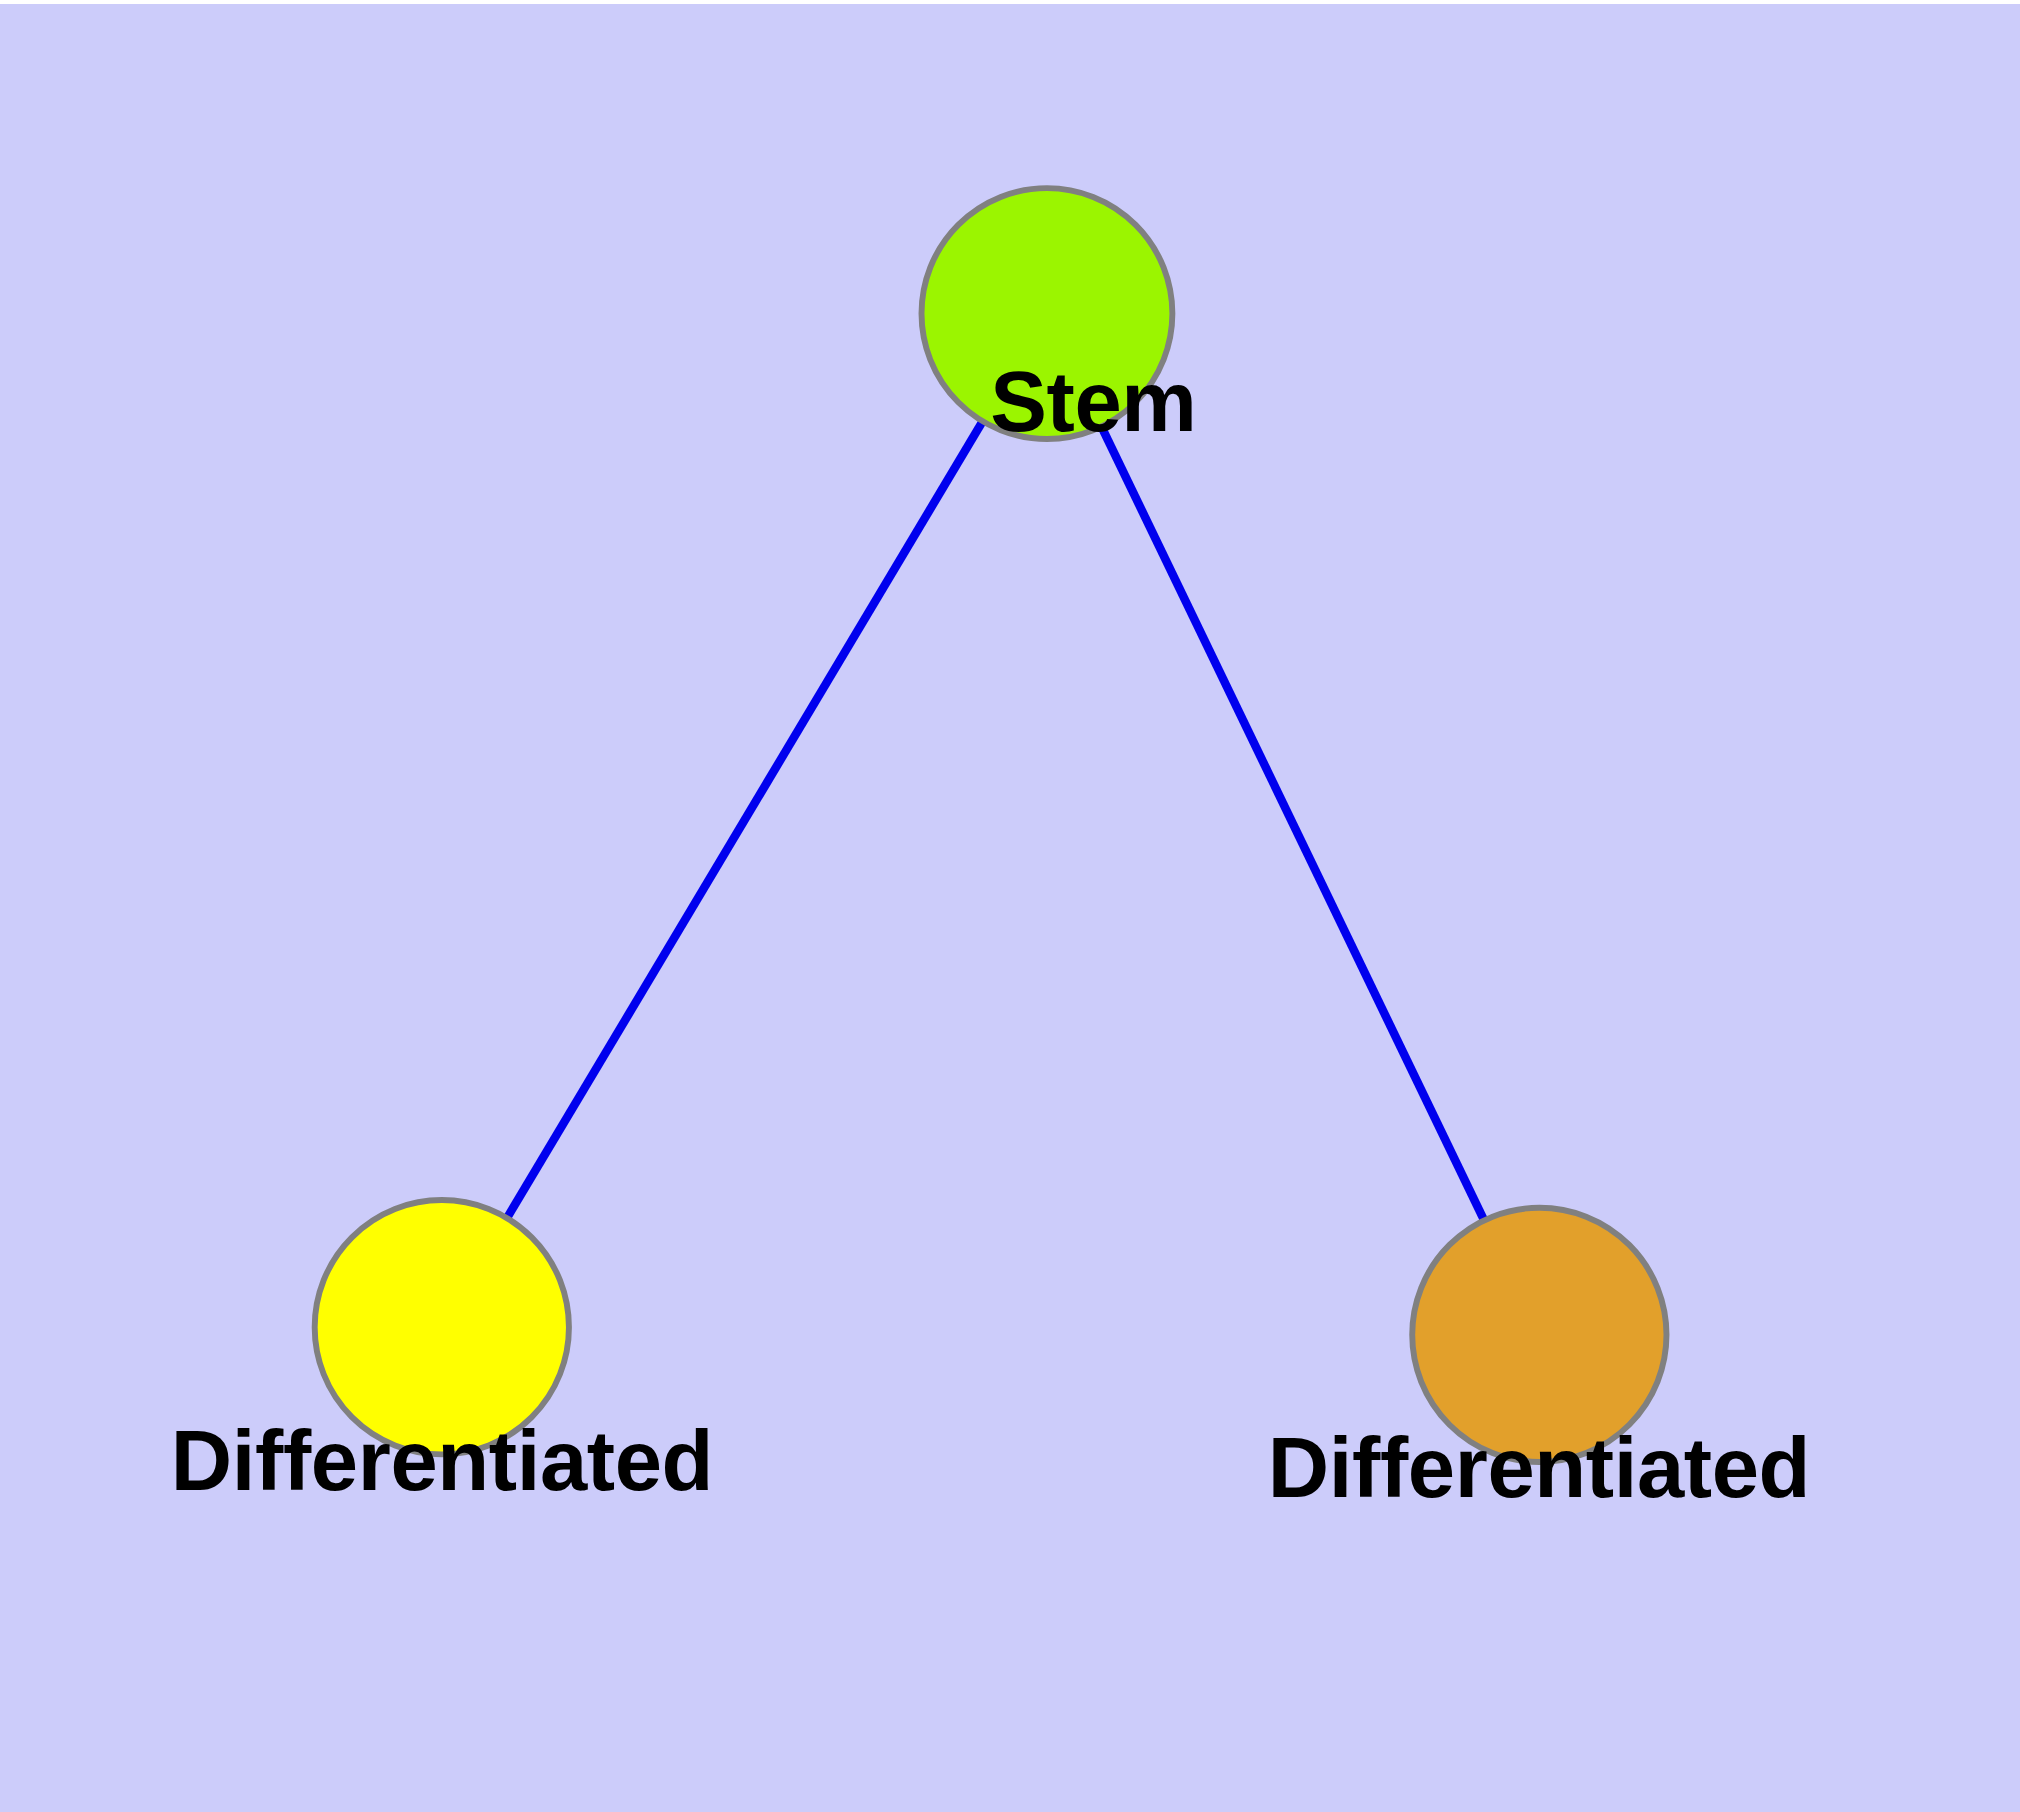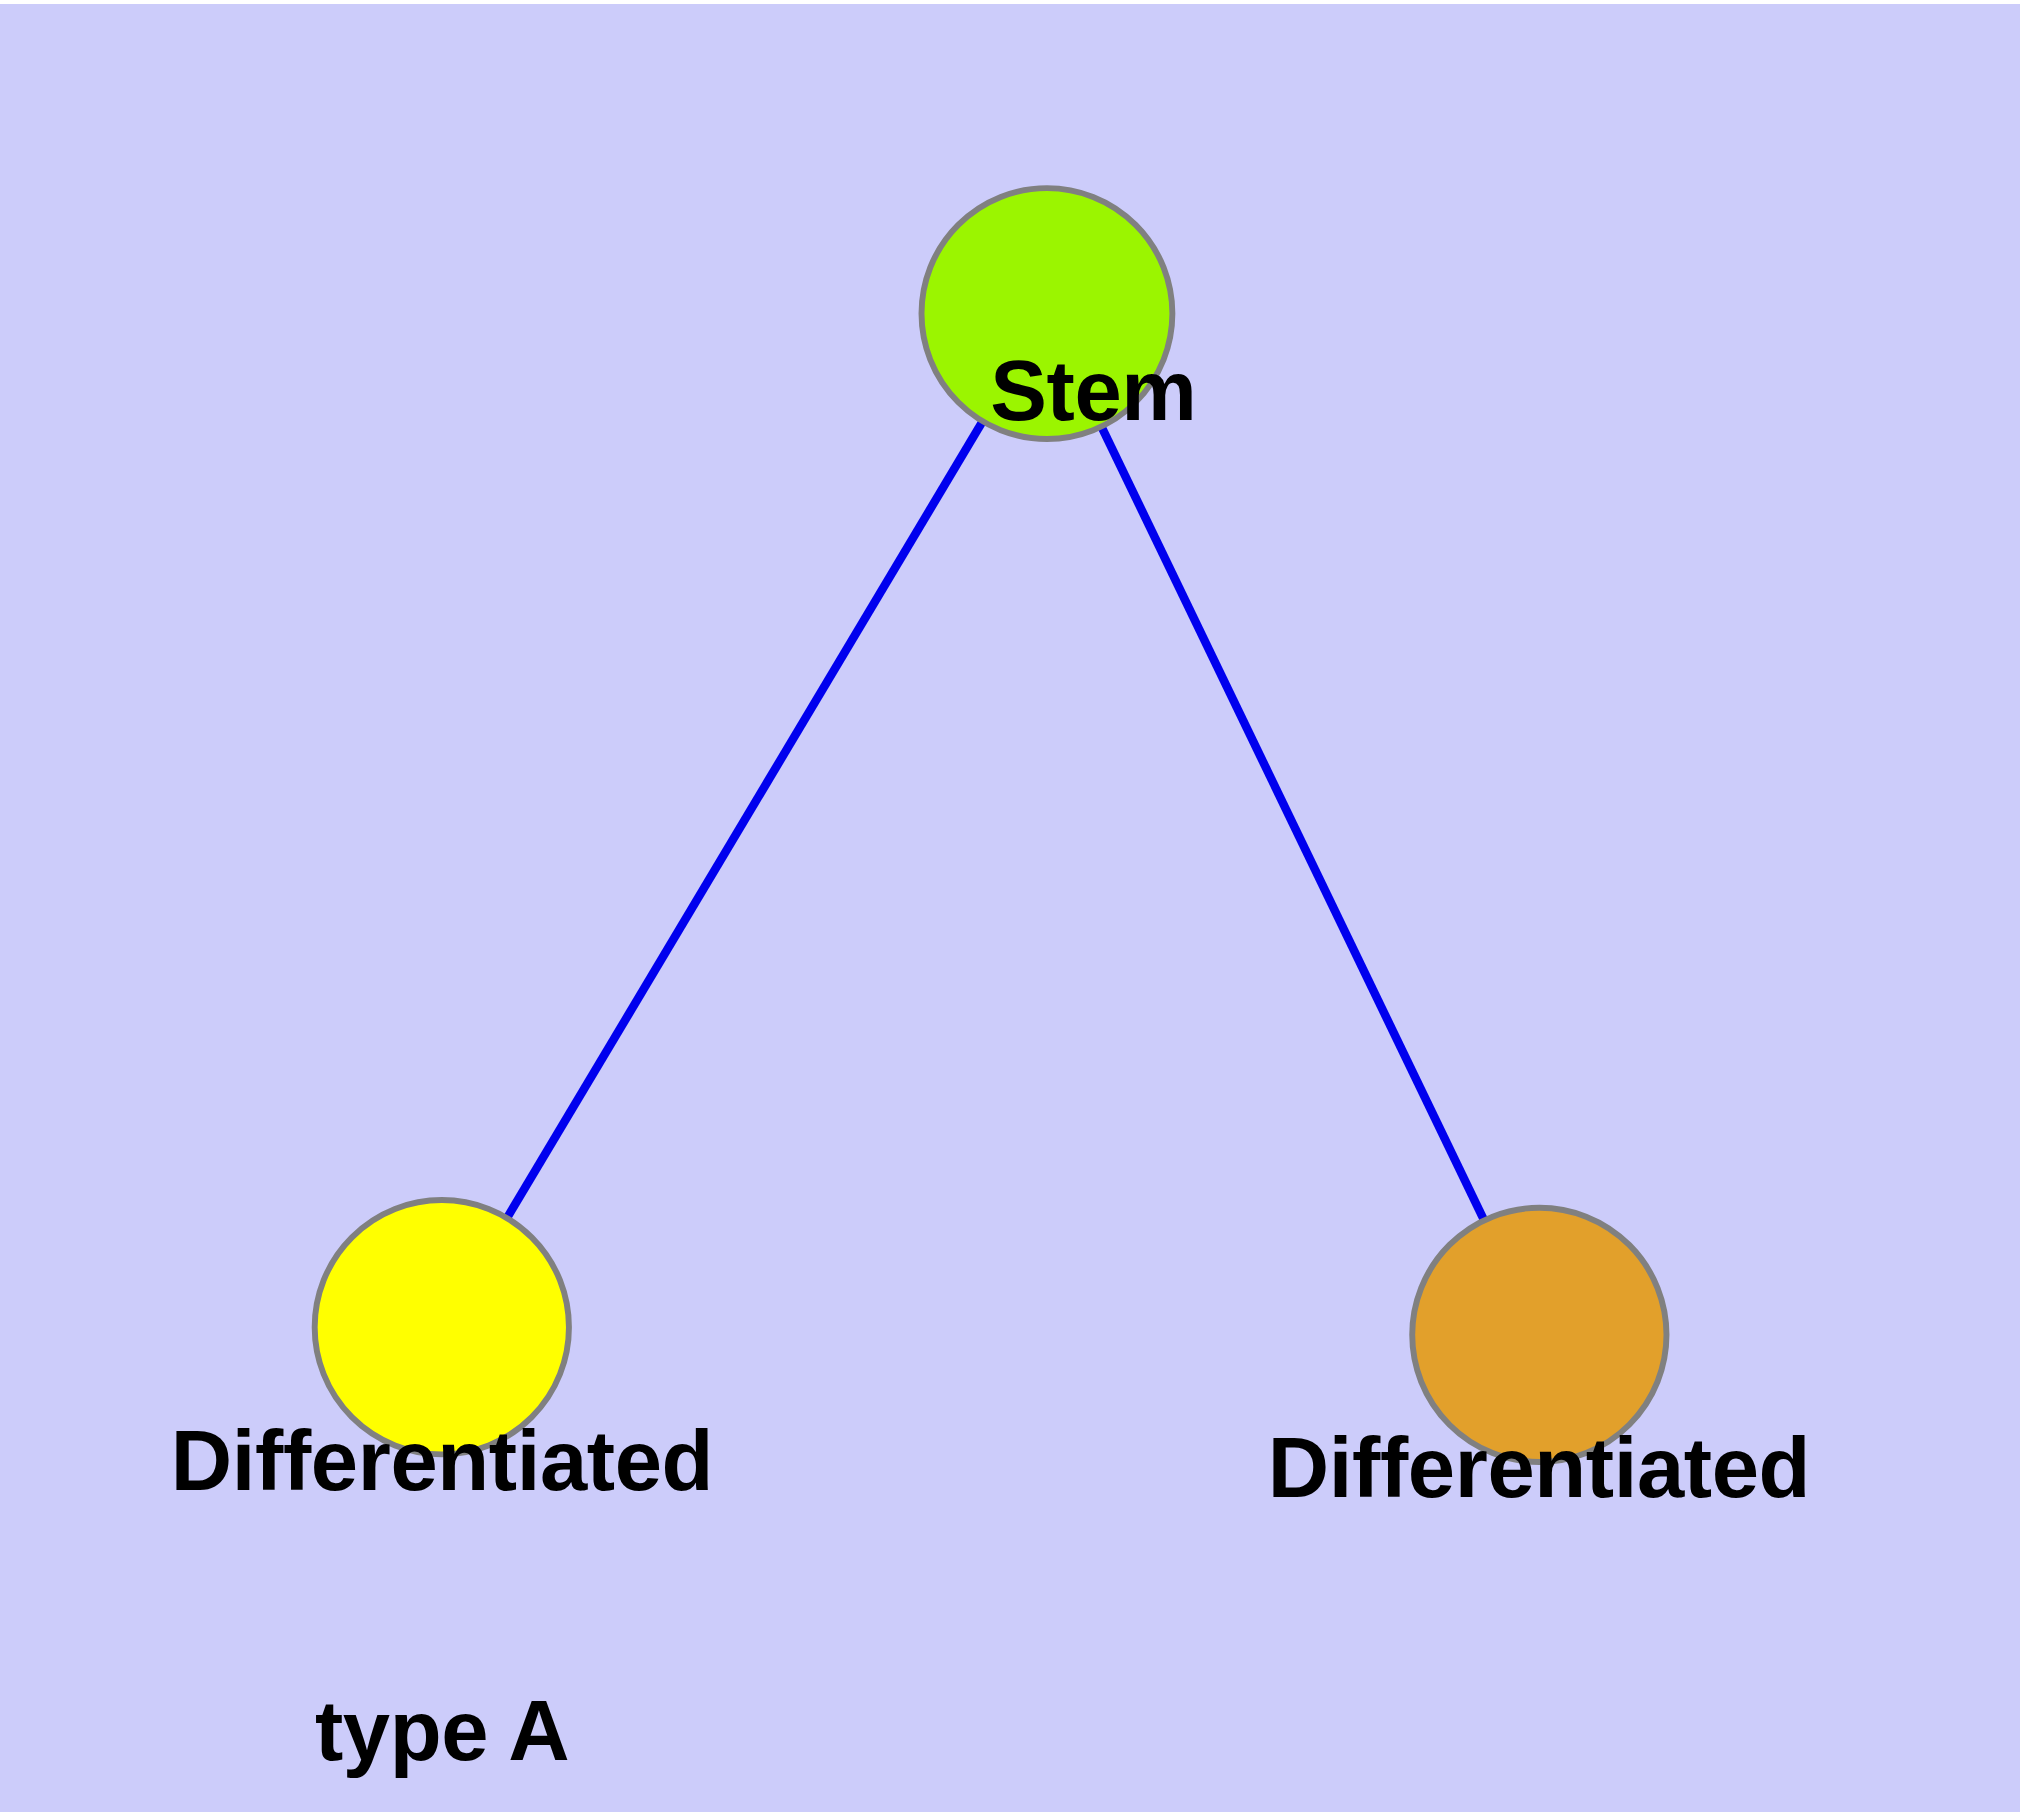--- a/index.html
+++ b/index.html
@@ -60,27 +60,26 @@
       <line x1="1235" y1="370" x2="1816" y2="1575" stroke="#0000ee" stroke-width="10" stroke-linecap="butt"></line>
     </g>
 
     <g>
       <circle cx="521" cy="1566" r="150" fill="#ffff00" stroke="#808080" stroke-width="7"></circle>
       <circle cx="1816" cy="1575" r="150" fill="#e2a02b" stroke="#808080" stroke-width="7"></circle>
       <circle cx="1235" cy="370" r="148" fill="#9bf500" stroke="#808080" stroke-width="7"></circle>
     </g>
   </svg>
 
-  <div class="node-label" style="left:623px; top:256px; width:848px;">
+  <div class="node-label" style="left:623px; top:267px; width:848px;">
     <span>Stem</span>
   </div>
 
   <div class="node-label two-line" style="left:18px; top:1236px; width:848px;">
     <div>Differentiated</div>
-    <div>type A</div>
   </div>
 
   <div class="node-label two-line" style="left:1115px; top:1243px; width:848px;">
     <div>Differentiated</div>
   </div>
 
 </div>
 
 
 </body></html>

